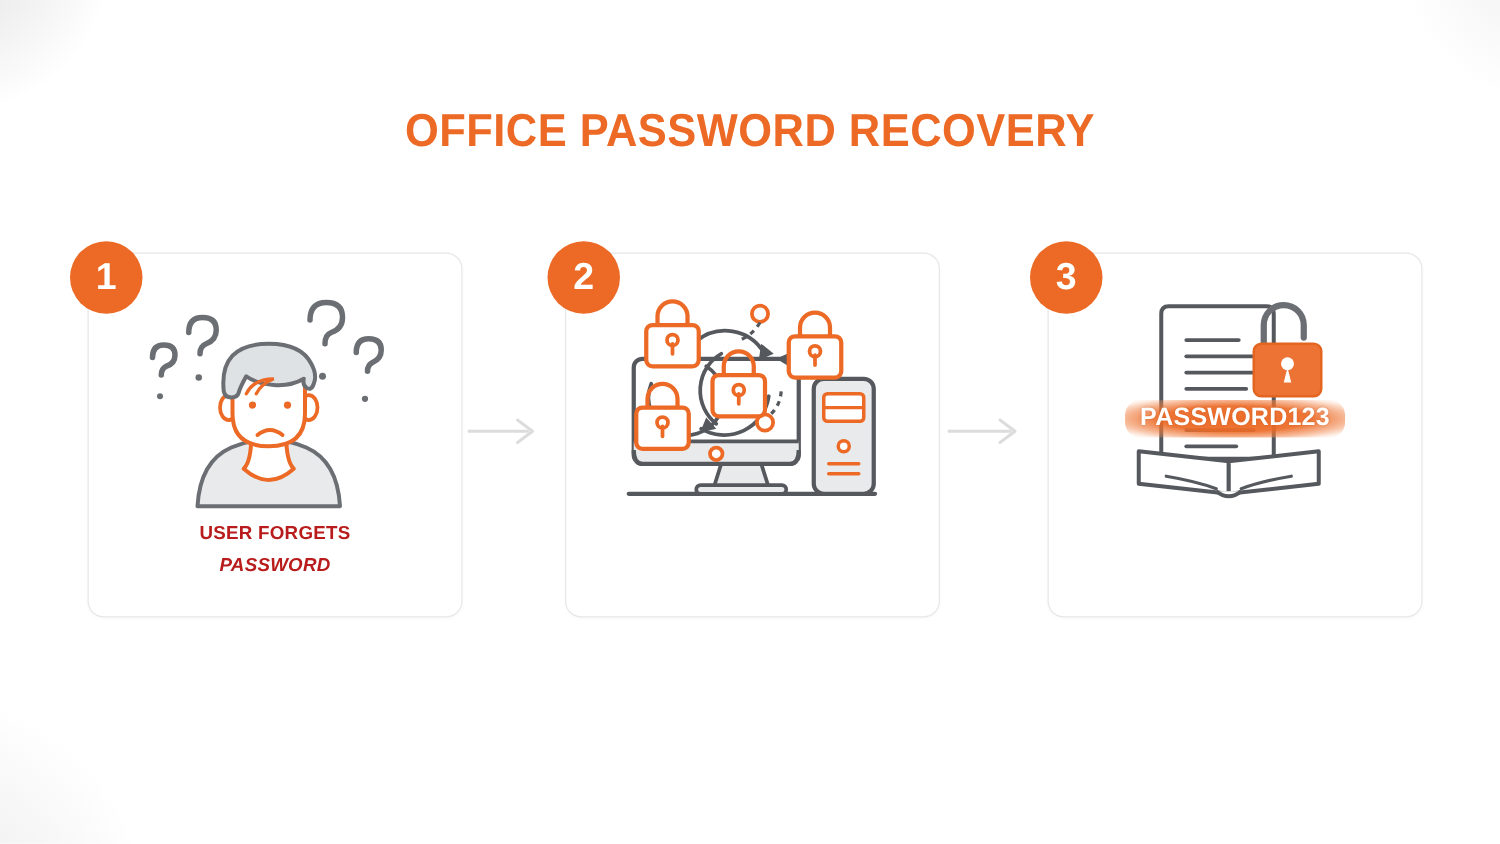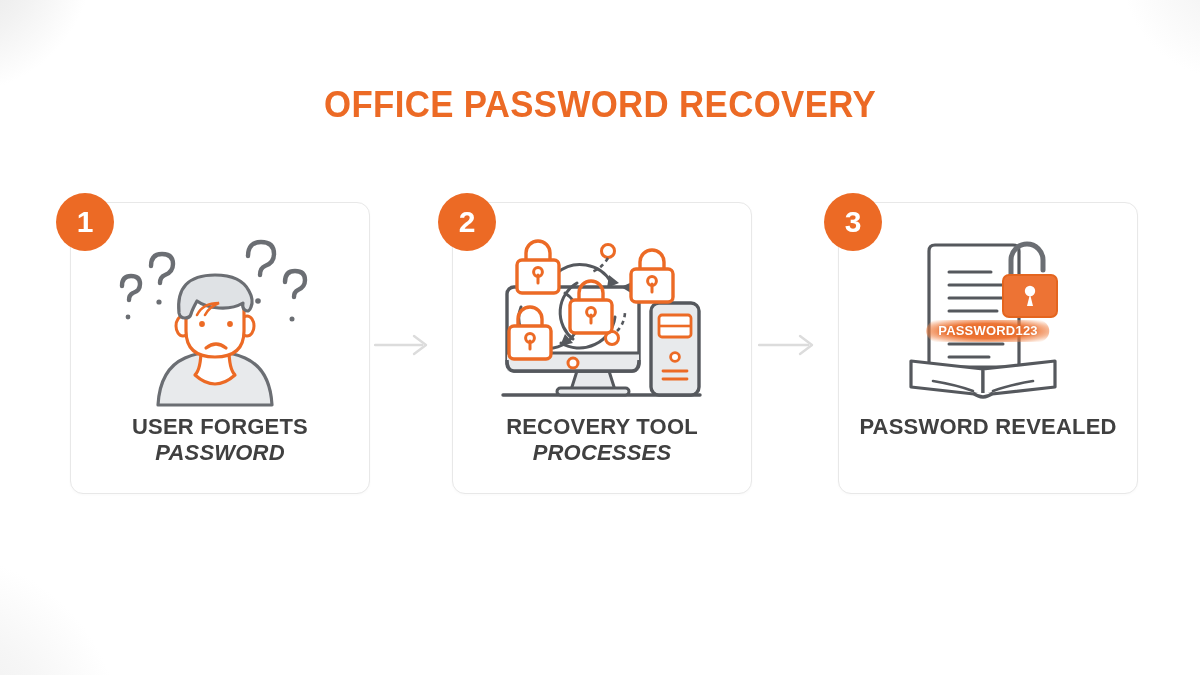--- a/index.html
+++ b/index.html
@@ -108,25 +108,25 @@
     align-items: center;
     justify-content: center;
   }
 
   .step-label {
     position: absolute;
     left: 10px;
     right: 10px;
     top: 212px;
     text-align: center;
-    font-size: 22px;
+    font-size: 15px;
     font-weight: bold;
     line-height: 26px;
     letter-spacing: 0.2px;
-    color: #404040;
+    color: #b91c1c;
   }
   .step-label .l2 { display: block; font-style: italic; }
 
   
   .connector {
     position: absolute;
     top: 332px;
     height: 26px;
   }
   .conn-1 { left: 374px; width: 58px; }
@@ -134,21 +134,21 @@
 
   
   .pw-glow {
     position: absolute;
     left: 50%;
     top: 96px;
     transform: translateX(-50%);
     padding: 3px 12px 4px 12px;
     border-radius: 12px;
     color: #ffffff;
-    font-size: 13px;
+    font-size: 20px;
     font-weight: bold;
     letter-spacing: 0.2px;
     white-space: nowrap;
     background: radial-gradient(ellipse at center, rgba(236,106,37,0.98) 0%, rgba(236,106,37,0.92) 48%, rgba(240,130,70,0.55) 72%, rgba(247,175,130,0.18) 88%, rgba(255,255,255,0) 100%);
     text-shadow: 0 0 2px rgba(200,80,20,0.55);
     z-index: 4;
   }
 </style>
 </head>
 <body>
@@ -271,24 +271,20 @@
 
         <g>
           <path d="M145 40 v-7 a12 12 0 0 1 24 0 v7" fill="none" stroke="#EC6A25" stroke-width="3.4" stroke-linecap="round"></path>
           <rect x="136" y="40" width="42" height="33" rx="5" fill="#ffffff" stroke="#EC6A25" stroke-width="3.4"></rect>
           <circle cx="157" cy="52" r="4.4" fill="none" stroke="#EC6A25" stroke-width="3"></circle>
           <line x1="157" y1="55" x2="157" y2="63" stroke="#EC6A25" stroke-width="3" stroke-linecap="round"></line>
         </g>
       </svg>
     </div>
 
-    <div class="step-label">
-      <span>RECOVERY TOOL</span>
-      <span class="l2">PROCESSES</span>
-    </div>
   </div>
 
   <div class="step step-3">
     <div class="card"></div>
     <div class="badge">3</div>
 
     <div class="illus">
       <svg width="190" height="180" viewBox="0 0 190 180">
 
         <path d="M36 22 q0 -6 6 -6 l78 0 q6 0 6 6 l0 116 l-90 0 Z" fill="#ffffff" stroke="#55585d" stroke-width="3.2" stroke-linejoin="round"></path>
@@ -309,24 +305,20 @@
         <path d="M140 152 q-24 4 -40 10" fill="none" stroke="#55585d" stroke-width="2.6" stroke-linecap="round"></path>
 
         <path d="M118 47 v-16 a16 16 0 0 1 32 0 v10" fill="none" stroke="#6b6e73" stroke-width="5" stroke-linecap="round"></path>
         <rect x="110" y="46" width="54" height="42" rx="6" fill="#ED7334" stroke="#E4651F" stroke-width="2"></rect>
         <circle cx="137" cy="62" r="5.2" fill="#ffffff"></circle>
         <path d="M137 65 l-3 12 l6 0 Z" fill="#ffffff"></path>
       </svg>
       <div class="pw-glow">PASSWORD123</div>
     </div>
 
-    <div class="step-label">
-      <span>PASSWORD REVEALED</span>
-      <span class="l2"></span>
-    </div>
   </div>
 
   <div class="connector conn-1">
     <svg width="58" height="26" viewBox="0 0 58 26">
       <line x1="1" y1="13" x2="48" y2="13" stroke="#dcdcdc" stroke-width="2.4" stroke-linecap="round"></line>
       <polyline points="40,4 52,13 40,22" fill="none" stroke="#dcdcdc" stroke-width="2.4" stroke-linecap="round" stroke-linejoin="round"></polyline>
     </svg>
   </div>
 
   <div class="connector conn-2">

